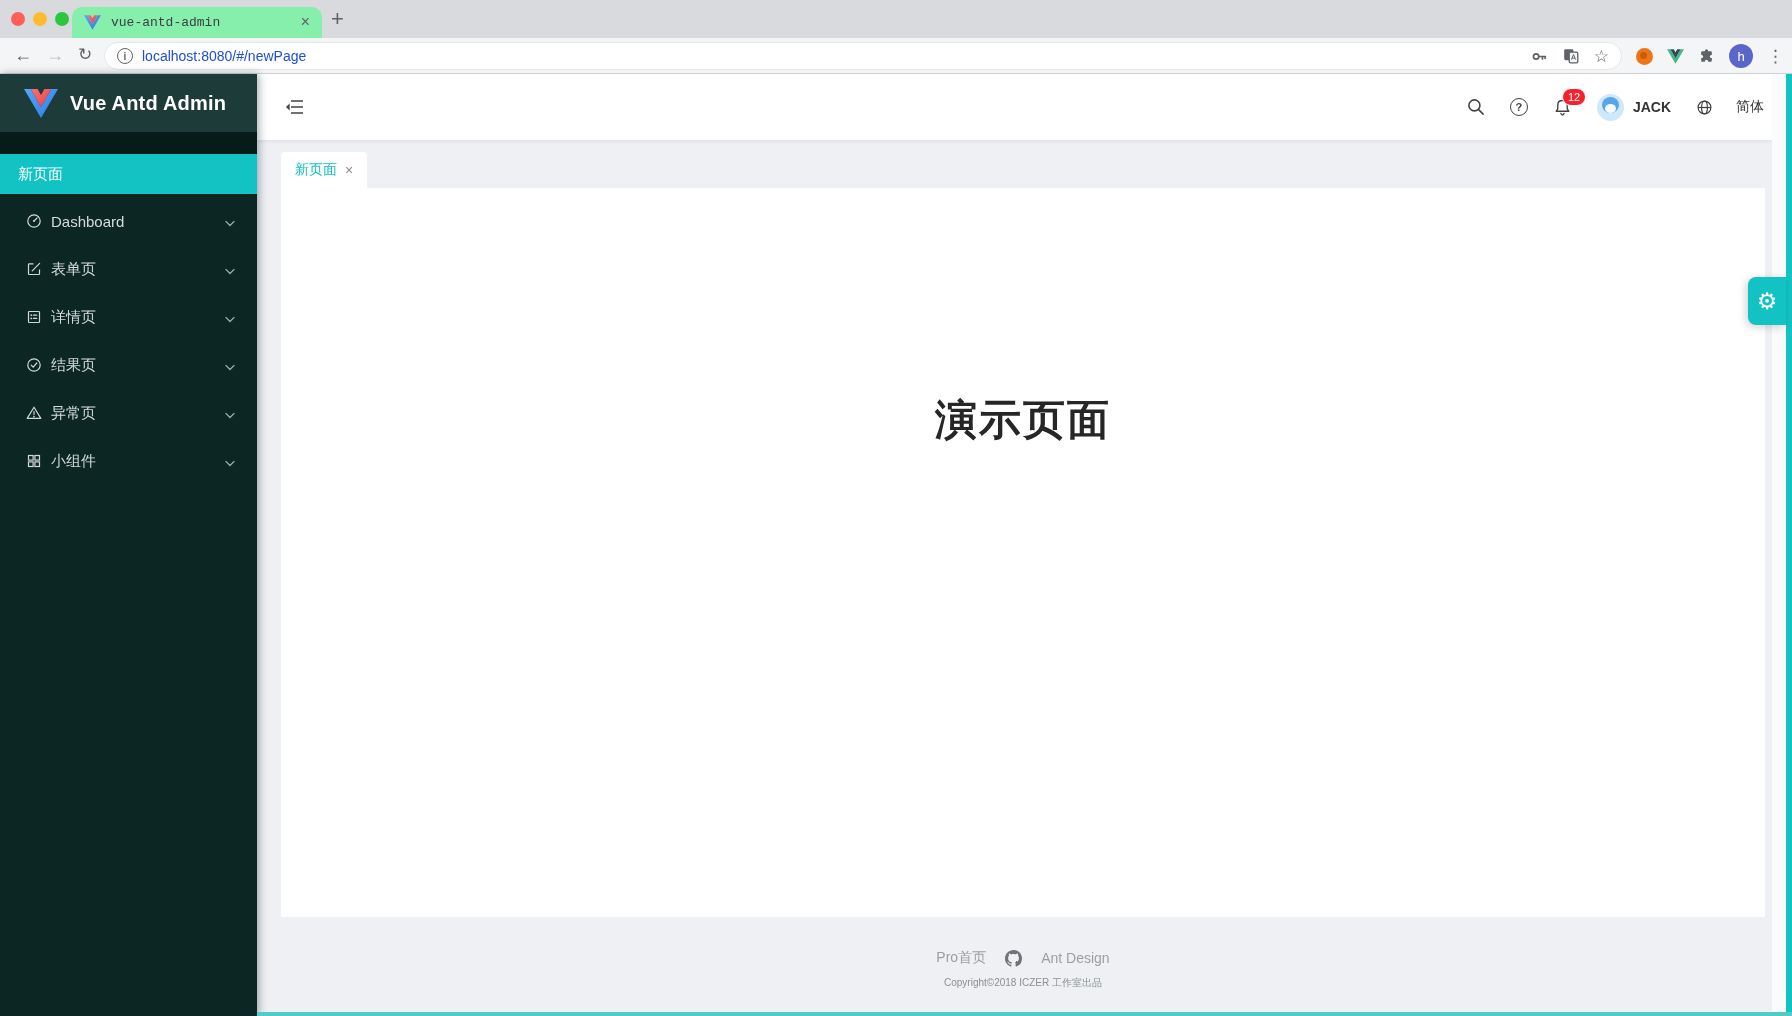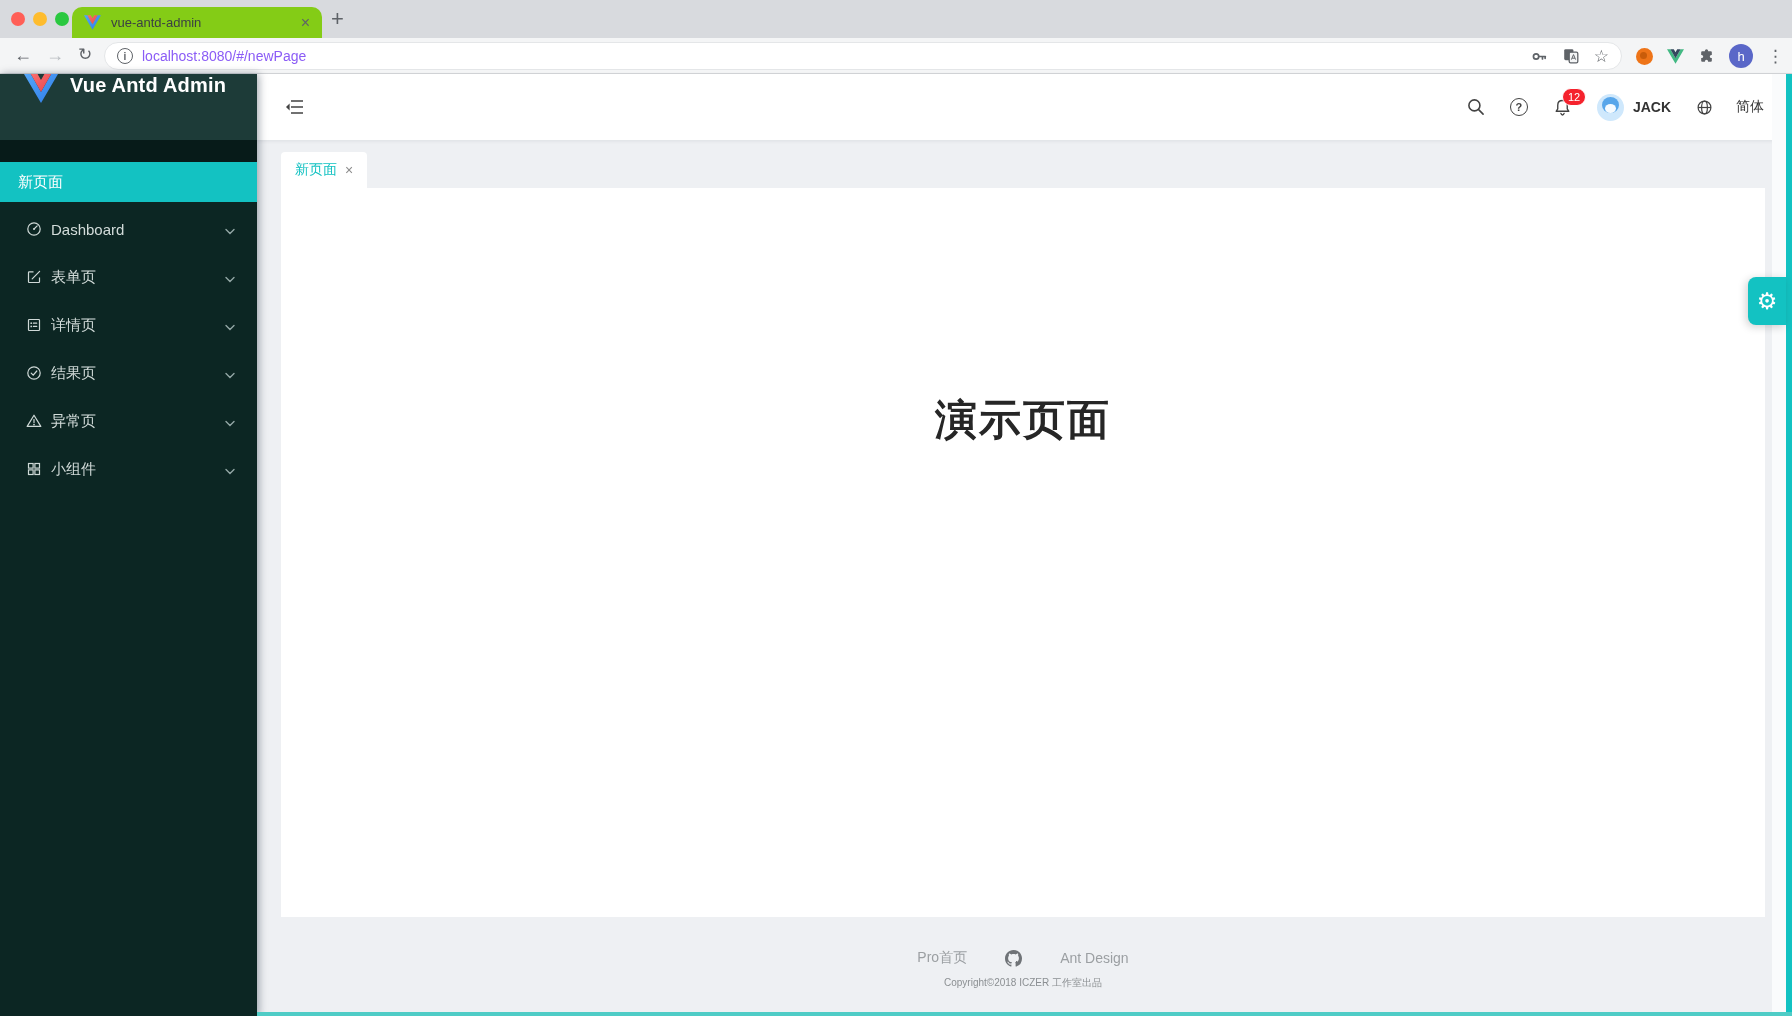--- a/index.html
+++ b/index.html
@@ -6,51 +6,51 @@
   html,body { width:1792px; height:1016px; }
   body { font-family:"Liberation Sans", sans-serif; }
   .screen { position:relative; width:1792px; height:1016px; overflow:hidden; background:#eef0f3; }
 
   
   .tabstrip { position:absolute; top:0; left:0; right:0; height:38px; background:#d8dade; }
   .light { position:absolute; top:12px; width:14px; height:14px; border-radius:50%; }
   .light.red    { left:11px; background:#ff5f57; }
   .light.yellow { left:33px; background:#febc2e; }
   .light.green  { left:55px; background:#2ac840; }
-  .btab { position:absolute; left:72px; top:7px; width:250px; height:31px; background:#84cc16;
-          border-radius:10px 10px 0 0; display:flex; align-items:center; padding:0 12px; }
+  .btab { position:absolute; left:72px; top:7px; width:250px; height:31px; background:#86efac;
+          border-radius:10px 10px 0 0; display:flex; align-items:center; padding:0 12px;font-family:Liberation Mono, monospace; }
   .btab-title { margin-left:10px; font-size:13px; color:#3c4043; white-space:nowrap; overflow:hidden; }
   .btab-close { margin-left:auto; font-size:16px; color:#5f6368; line-height:1; cursor:default; }
   .newtab { position:absolute; left:331px; top:6px; font-size:22px; color:#5f6368; font-weight:300; }
 
   .toolbar { position:absolute; top:38px; left:0; right:0; height:36px; background:#f4f5f6;
              border-bottom:1px solid #d4d6d9; }
   .navbtn { position:absolute; top:6px; font-size:18px; color:#5f6368; line-height:22px; }
   .navbtn.back { left:14px; }
   .navbtn.fwd  { left:46px; color:#b9bdc1; }
   .navbtn.reload { left:78px; font-size:17px; }
   .omnibox { position:absolute; left:104px; right:170px; top:4px; height:28px; background:#ffffff;
              border:1px solid #e4e6e8; border-radius:15px; display:flex; align-items:center; padding:0 12px; }
   .infoc { width:16px; height:16px; border:1.4px solid #5f6368; border-radius:50%; color:#5f6368;
            font-size:10px; font-weight:bold; display:flex; align-items:center; justify-content:center; }
-  .urltext { margin-left:9px; font-size:14px; color:#8b5cf6; }
+  .urltext { margin-left:9px; font-size:14px; color:#1d4ed8; }
   .omni-right { margin-left:auto; display:flex; align-items:center; gap:15px; }
   .star { font-size:17px; color:#5f6368; line-height:1; }
   .toolbar-right { position:absolute; right:8px; top:5px; display:flex; align-items:center; gap:14px; height:26px; }
   .ext-orange { width:17px; height:17px; border-radius:50%; background:#ee7418; position:relative; }
   .ext-orange::after { content:""; position:absolute; left:4px; top:4px; width:7px; height:7px;
                        border-radius:50%; background:#c85c0a; }
   .profile-chip { width:24px; height:24px; border-radius:50%; background:#5a67c8; color:#fff;
                   font-size:13px; display:flex; align-items:center; justify-content:center; }
   .dots { font-size:17px; color:#5f6368; }
 
   
   .sidebar { position:absolute; left:0; top:74px; width:257px; bottom:0; background:#0c2623;
              box-shadow:2px 0 8px rgba(0,21,41,.35); z-index:5; }
-  .logo-bar { height:66px; background:#1d3b38; display:flex; align-items:flex-start; padding-left:24px; }
+  .logo-bar { height:58px; background:#1d3b38; display:flex; align-items:center; padding-left:24px; }
   .logo-text { margin-left:12px; color:#ffffff; font-size:20px; font-weight:bold; letter-spacing:.2px; }
   .side-gap { height:22px; background:#071b19; }
   .menu-selected { height:40px; background:#13c2c2; color:#ffffff; display:flex; align-items:center;
                    padding-left:18px; font-size:15px; }
   .menu { padding-top:3px; }
   .menu-item { height:48px; display:flex; align-items:center; padding:0 22px 0 26px;
                color:#d3dcda; font-size:15px; }
   .menu-item .mi-icon { width:16px; height:16px; flex:0 0 16px; }
   .menu-item .mi-label { margin-left:9px; }
   .menu-item .chev { margin-left:auto; }
@@ -78,21 +78,21 @@
   .atab { position:absolute; left:24px; top:12px; height:36px; background:#fff;
           border-radius:4px 4px 0 0; display:flex; align-items:center; padding:0 14px; gap:8px; }
   .atab-label { font-size:14px; color:#13c2c2; }
   .atab-close { font-size:14px; color:#8c8c8c; line-height:1; }
 
   .content { position:absolute; left:257px; top:188px; right:0; bottom:0; background:#eef0f3; }
   .card { margin-left:24px; width:1484px; height:729px; background:#ffffff; text-align:center; }
   .page-title { padding-top:204px; font-size:42px; font-weight:bold; color:#262626; letter-spacing:2px;font-family:Liberation Mono, monospace; }
 
   .footer { width:1484px; margin-left:24px; margin-top:32px; text-align:center; }
-  .footer-links { display:flex; justify-content:center; align-items:center; gap:38px;
+  .footer-links { display:flex; justify-content:center; align-items:center; gap:19px;
                   color:#9b9fa2; font-size:14px; }
   .flink { color:#9b9fa2; text-decoration:none; }
   .copyright { margin-top:9px; color:#8b8f92; font-size:10px; }
 
   
   .scroll-track { position:absolute; right:6px; top:74px; width:14px; bottom:0; background:#fafbfc; z-index:6; }
   .edge-right { position:absolute; right:0; top:74px; width:6px; bottom:0; background:#13c2c2; z-index:7; }
   .edge-bottom { position:absolute; left:257px; right:0; bottom:0; height:4px; background:#4fccc6; z-index:7; }
   .settings-btn { position:absolute; right:6px; top:277px; width:38px; height:48px; background:#13c2c2;
                   border-radius:8px 0 0 8px; z-index:8; display:flex; align-items:center; justify-content:center;

